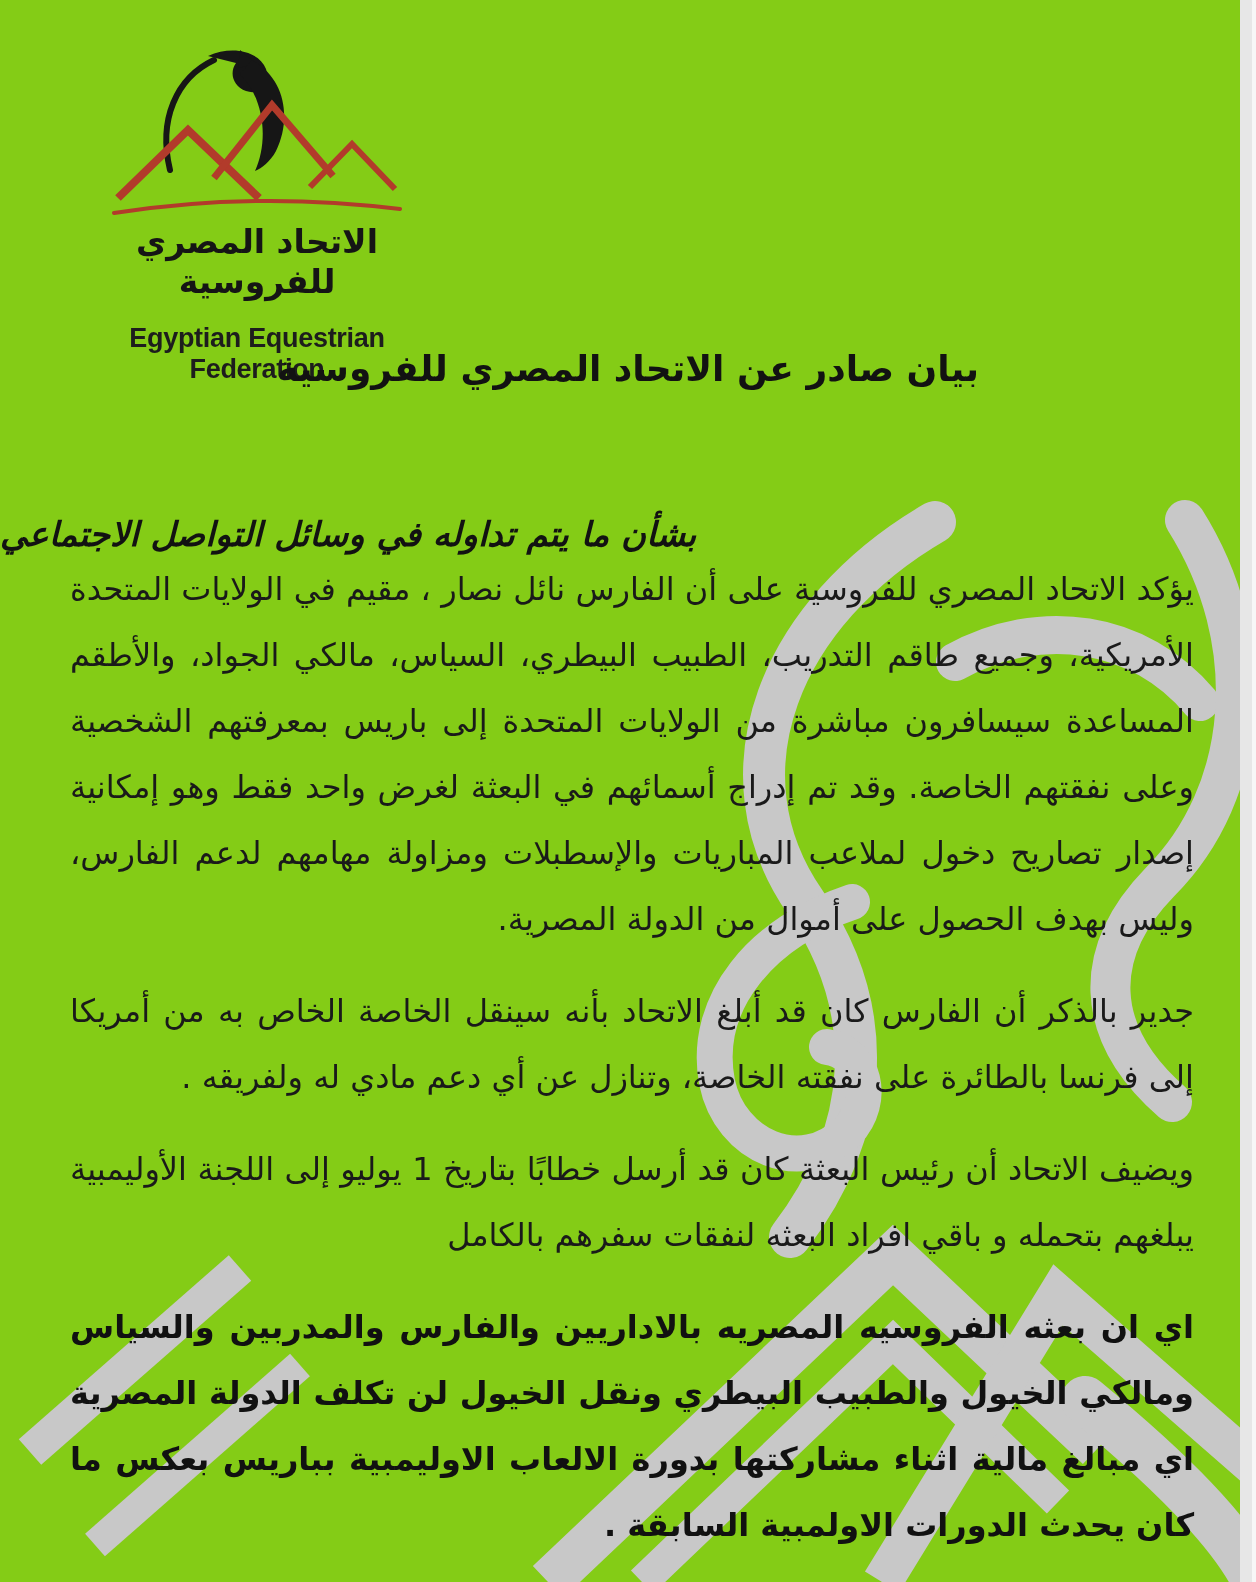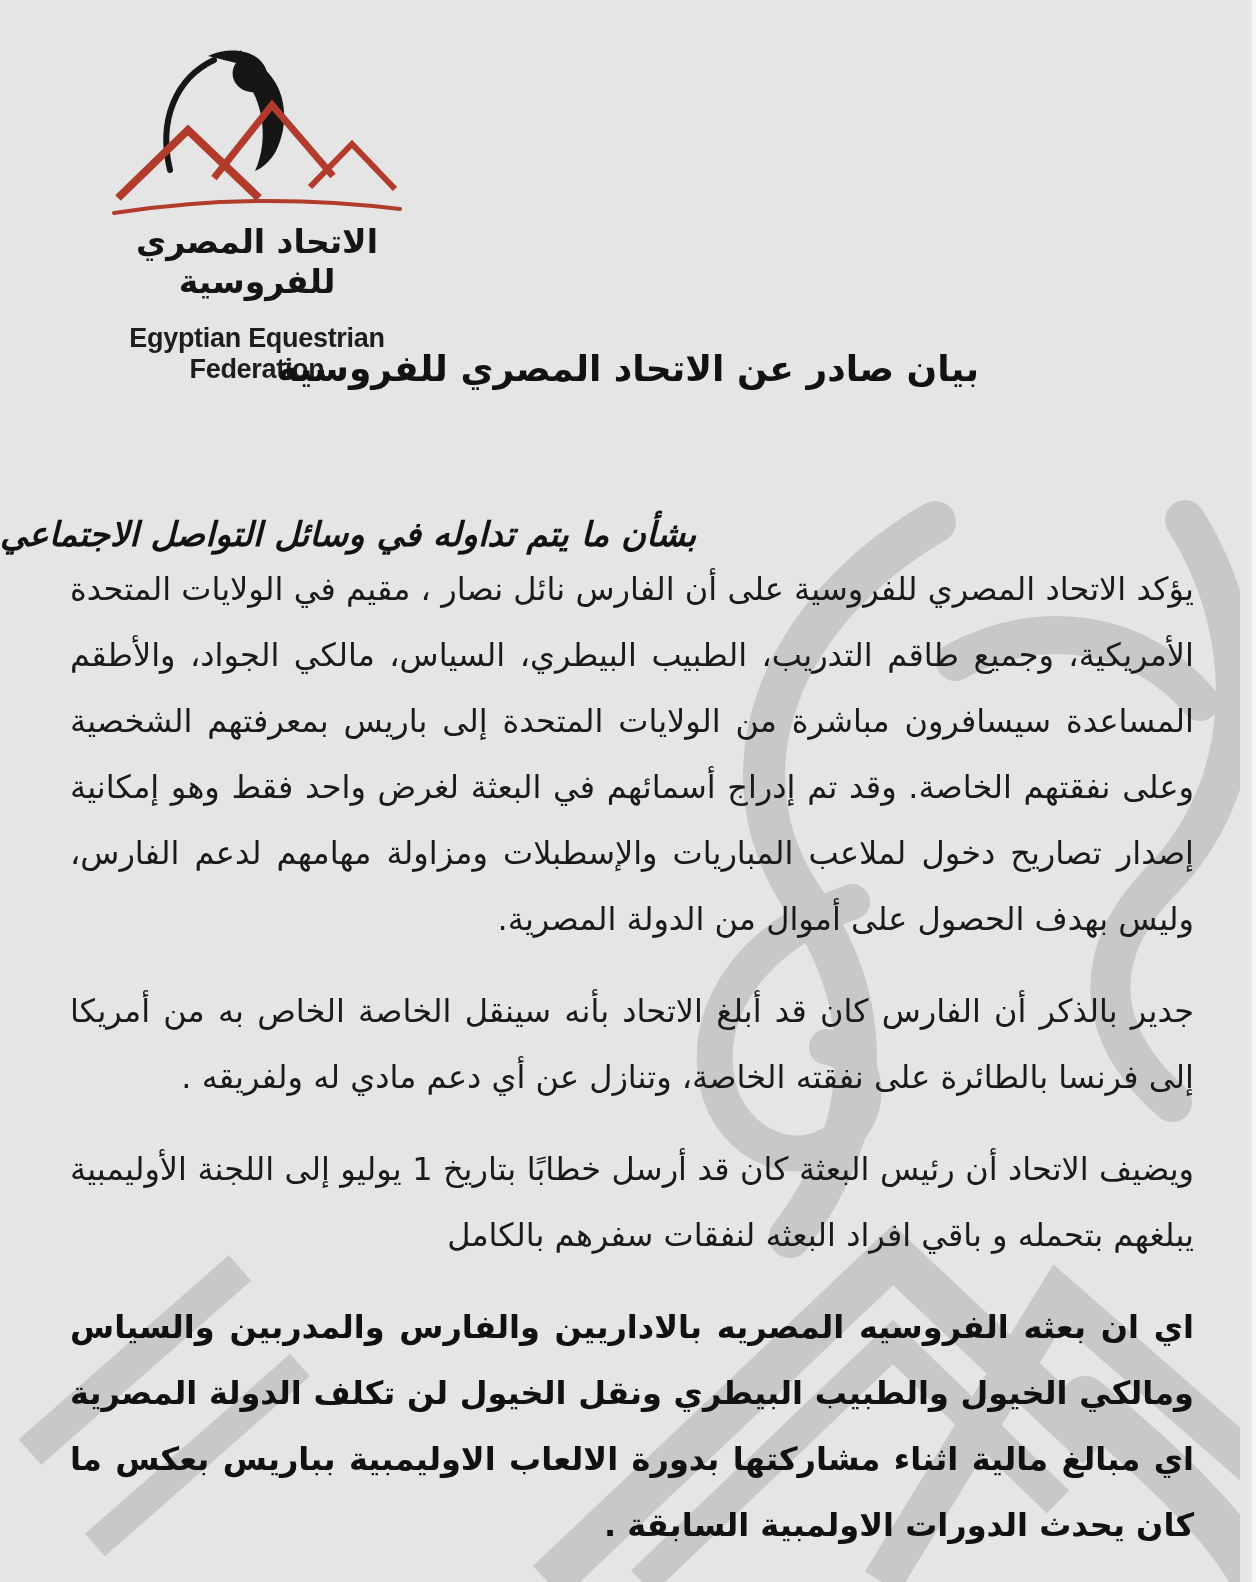--- a/index.html
+++ b/index.html
@@ -1,19 +1,19 @@
 <!DOCTYPE html>
 <html lang="ar"><head>
 <meta charset="utf-8">
 <style>
   html,body{margin:0;padding:0;background:#ffffff;}
   .page{
     position:relative;
     width:1256px;height:1582px;
-    background:#e5e5e5;
+    background:#84cc16;
     overflow:hidden;
     font-family:"DejaVu Sans", sans-serif;
     color:#1c1c1c;
   }
   
   .edge-band{
     position:absolute;top:0;right:4px;width:12px;height:100%;
     background:#e7e7e7;z-index:2;
   }
   .edge-band-outer{

